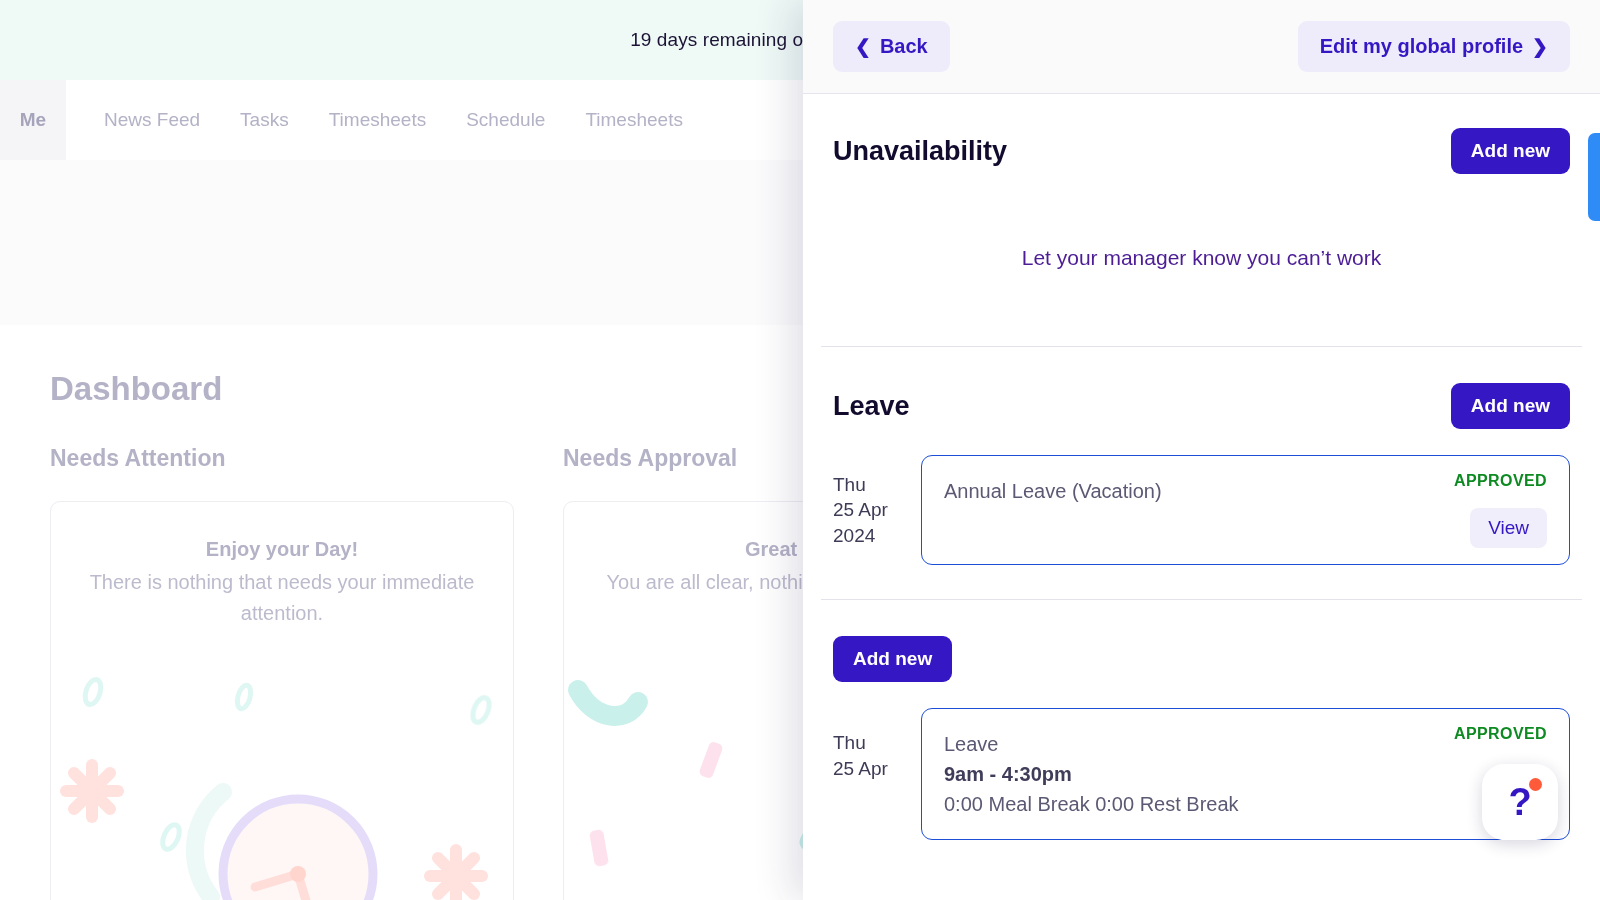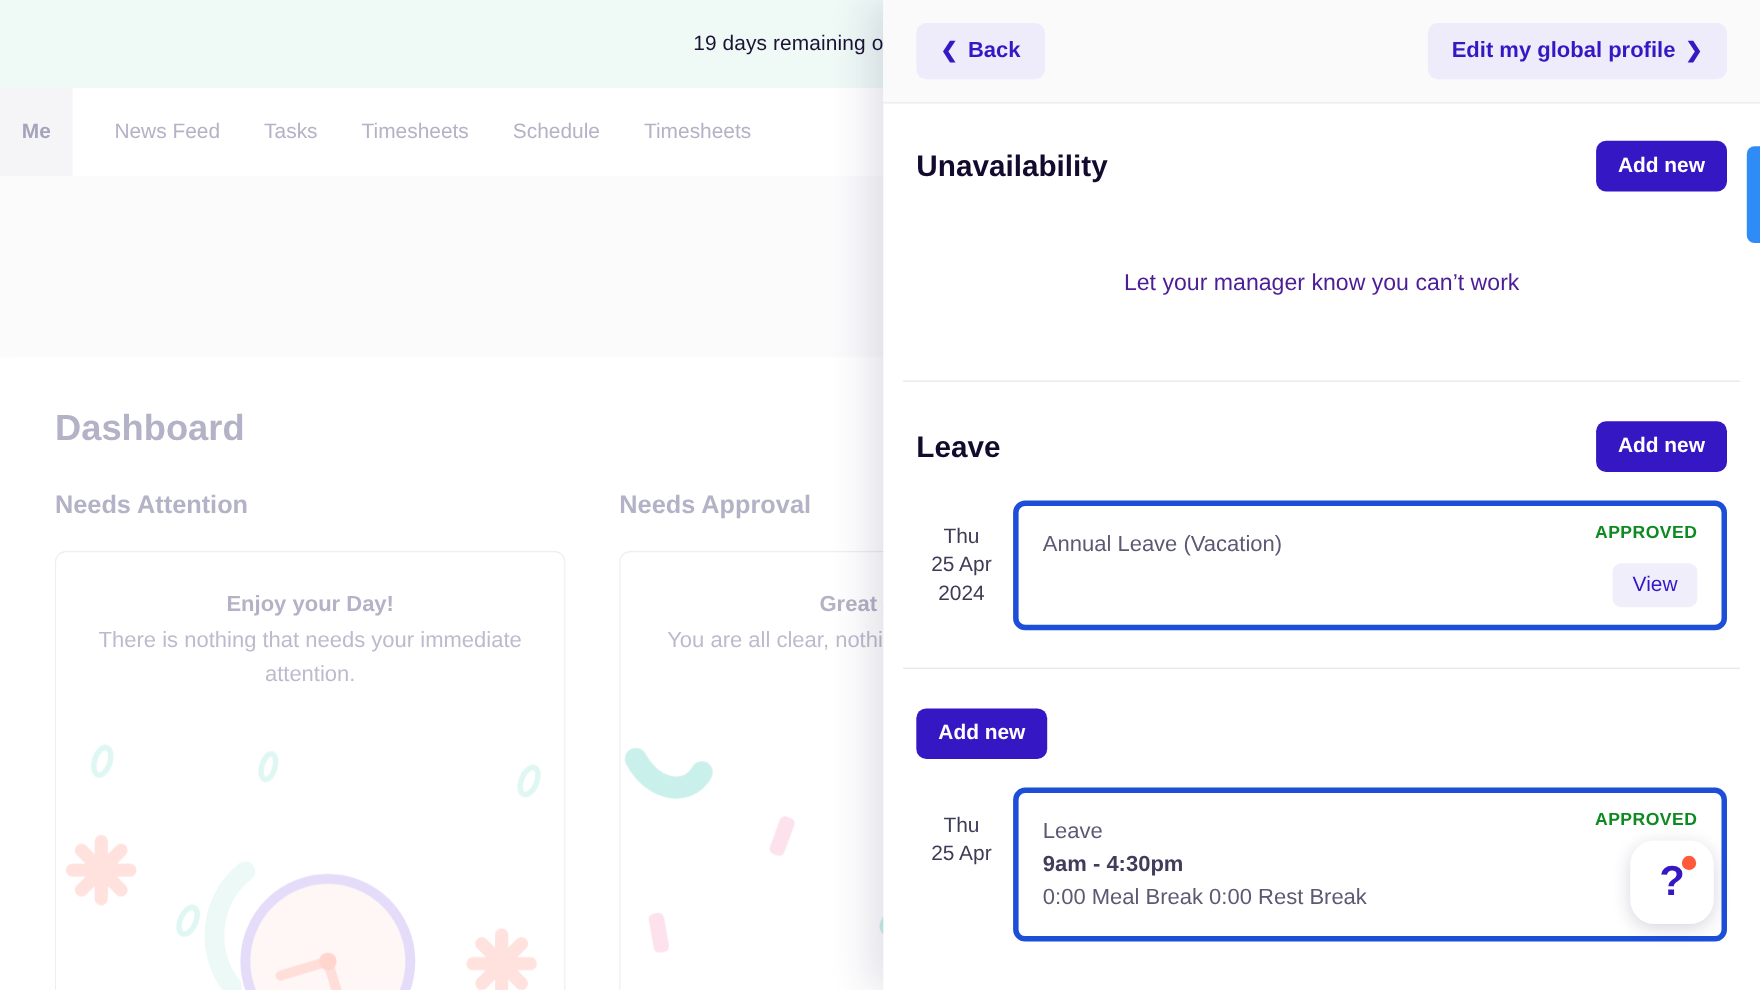--- a/index.html
+++ b/index.html
@@ -111,27 +111,27 @@
     background: #3617c4; color: #ffffff; border: none; border-radius: 9px;
     font-size: 19px; font-weight: bold; padding: 12px 20px; cursor: pointer;
     white-space: nowrap;
   }
   .divider { height: 1px; background: #e4e3ec; margin: 0 18px; }
 
   .empty-msg { text-align: center; font-size: 21px; color: #4c1d95; }
 
   .entry-row { display: flex; align-items: stretch; gap: 0; }
   .entry-date {
-    width: 88px; flex: 0 0 88px; text-align: center;
+    width: 88px; flex: 0 0 88px; 
     font-size: 19px; color: #3d3b55; line-height: 1.35;
     display: flex; flex-direction: column; justify-content: center;
     padding-right: 6px;
   }
   .entry-card {
-    flex: 1 1 auto; border: 5px solid #1d4ed8; border-radius: 11px;
+    flex: 1 1 auto; border: 1px solid #1d4ed8; border-radius: 11px;
     position: relative; background: #ffffff;
   }
   .entry-main { padding: 20px 22px; }
   .entry-line { font-size: 20px; color: #5b5973; line-height: 1.5; }
   .entry-line.strong { font-weight: bold; color: #3f3d59; }
   .entry-status {
     position: absolute; right: 22px; top: 16px;
     font-size: 16px; font-weight: bold; color: #0e8a22; letter-spacing: .4px;
   }
   .view-btn {

